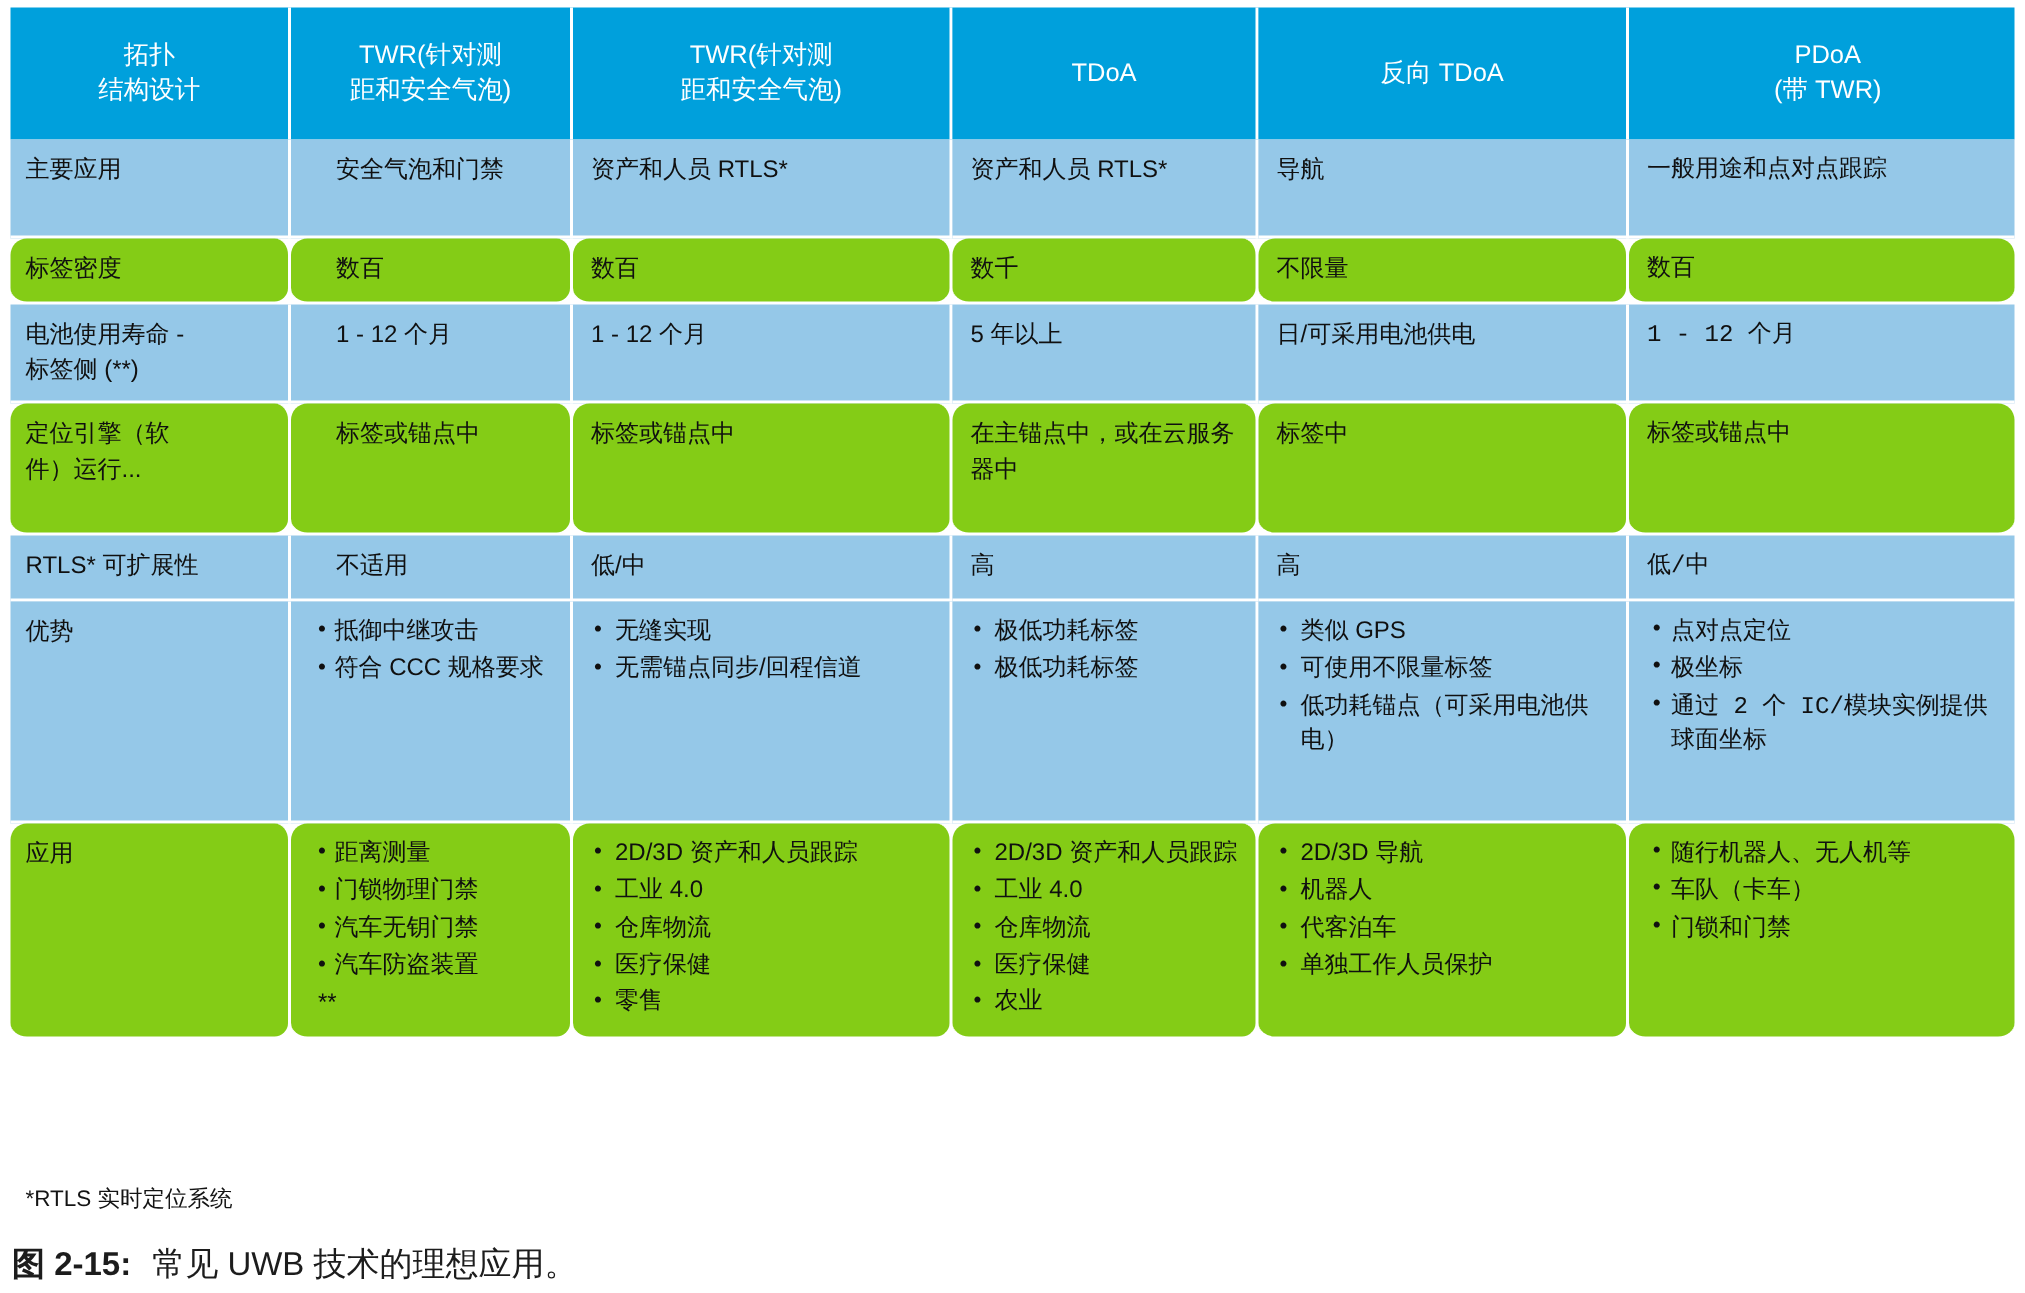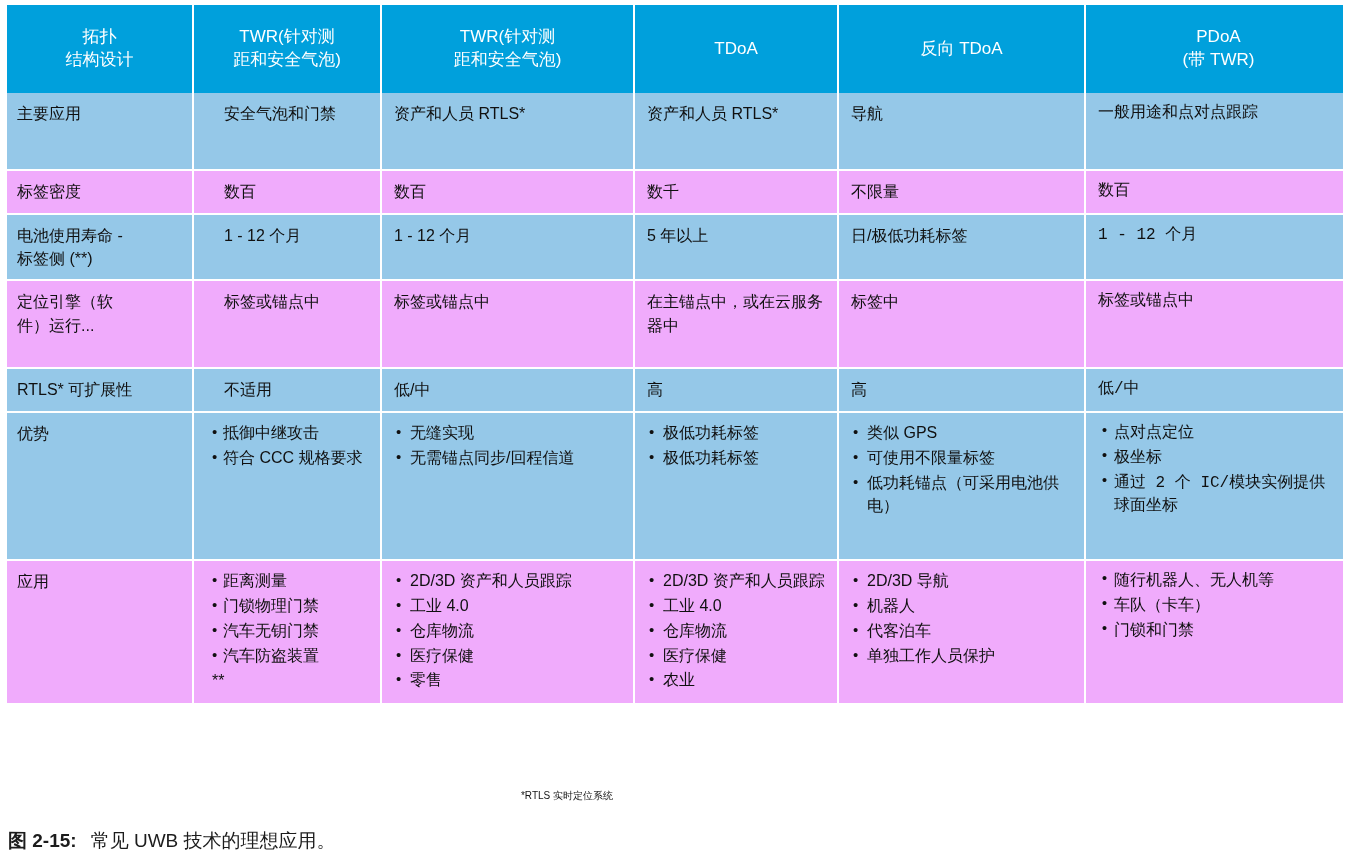--- a/index.html
+++ b/index.html
@@ -57,21 +57,21 @@
     font-size: 16px;
     line-height: 1.45;
     padding: 9px 12px 9px 12px;
     border-right: 2px solid #ffffff;
     border-bottom: 2px solid #ffffff;
     color: #101010;
   }
   tbody td:last-child { border-right: none; font-family: Liberation Mono, monospace; }
 
   tbody tr.band-dark td { background: #95C8E8; }
-  tbody tr.band-light td { background: #f0abfc; }
+  tbody tr.band-light td { background: #84cc16; border-radius: 11px; }
 
   td.label { padding-left: 10px; }
   td.indent { padding-left: 30px; }
   td.indent-sm { padding-left: 18px; }
 
   ul.blist {
     margin: 0; padding: 0;
     list-style: none;
   }
   ul.blist li {
@@ -82,46 +82,45 @@
   }
   ul.blist li::before {
     content: "\2022";
     position: absolute;
     left: 2px; top: -1px;
     font-size: 15px;
   }
   ul.blist.tight li { padding-left: 11px; }
   ul.blist.tight li::before { left: 0; }
 
-  .rowh-1 { height: 78px; }
+  .rowh-1 { height: 66px; }
   .rowh-2 { height: 44px; }
   .rowh-3 { height: 60px; }
   .rowh-4 { height: 88px; }
   .rowh-5 { height: 44px; }
   .rowh-6 { height: 100px; }
   .rowh-7 { height: 148px; }
   .rowh-8 { height: 137px; }
 
   .footnotes {
     position: absolute;
     left: 17px;
     top: 788px;
     width: 1100px;
-    font-size: 10px;
+    font-size: 15px;
     line-height: 1.55;
     color: #141414;
-    text-align: center;
   }
   .footnotes div { white-space: nowrap; }
 
   .caption {
     position: absolute;
     left: 8px;
     top: 828px;
-    font-size: 19px;
+    font-size: 22px;
     color: #1c1c1c;
   }
   .caption .fig {
     font-weight: bold;
     margin-right: 14px;
   }
   .caption .txt { font-weight: normal; }
 </style>
 </head>
 <body>
@@ -184,21 +183,21 @@
       </tr>
 
       <tr class="band-dark rowh-3">
         <td class="label">
           <span>电池使用寿命 -</span><br>
           <span>标签侧 (**)</span>
         </td>
         <td class="indent">1 - 12 个月</td>
         <td>1 - 12 个月</td>
         <td>5 年以上</td>
-        <td>日/极低功耗标签</td>
+        <td>日/可采用电池供电</td>
         <td>1 - 12 个月</td>
       </tr>
 
       <tr class="band-light rowh-4">
         <td class="label">
           <span>定位引擎（软</span><br>
           <span>件）运行...</span>
         </td>
         <td class="indent">标签或锚点中</td>
         <td>标签或锚点中</td>

